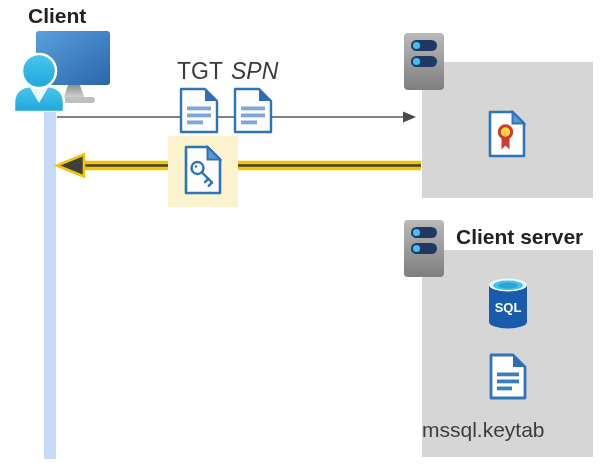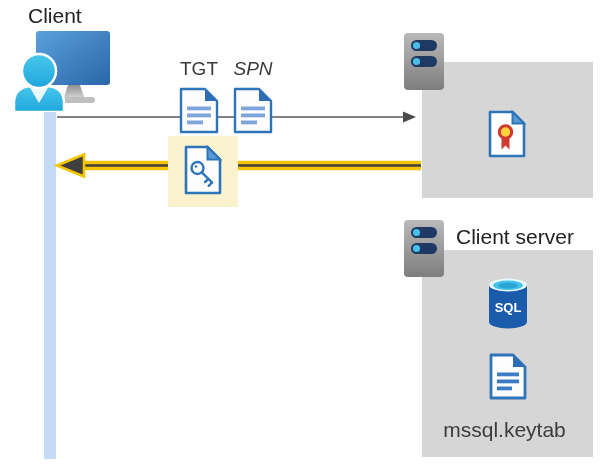--- a/index.html
+++ b/index.html
@@ -21,28 +21,28 @@
   }
   .abs{position:absolute;}
   .panel{background:var(--panel-gray);z-index:1;}
   .dc-panel{left:422px;top:62px;width:171px;height:136px;}
   .linux-panel{left:422px;top:250px;width:171px;height:207px;}
   .lifeline{left:44px;top:90px;width:12px;height:369px;background:var(--lifeline-blue);z-index:1;}
   .arrows{left:0;top:0;z-index:2;}
   .highlight{left:168px;top:136px;width:70px;height:71px;background:var(--highlight-box);z-index:3;}
   .icon{z-index:4;}
   .lbl{z-index:5;color:var(--heading-color);}
-  .heading{font-weight:normal;font-size:21px;line-height:26px;}
+  .heading{font-weight:bold;font-size:21px;line-height:26px;}
   .client-lbl{left:28px;top:3px;}
   .dc-lbl{left:456px;top:7px;white-space:pre-line;width:140px;}
   .linux-lbl{left:456px;top:224px;white-space:nowrap;}
-  .ticket-lbl{font-size:19px;color:#3A3A3A;text-align:center;width:44px;}
+  .ticket-lbl{font-size:23px;color:#3A3A3A;text-align:center;width:44px;}
   .tgt-lbl{left:177px;top:58px;}
   .spn-lbl{left:231px;top:58px;font-style:italic;}
-  .keytab-lbl{left:422px;top:418px;width:165px;text-align:center;font-size:21px;color:var(--body-text);}
+  .keytab-lbl{left:422px;top:418px;width:165px;font-size:21px;color:var(--body-text);}
   .doc-stroke{stroke:var(--doc-blue);}
   .doc-fill-line{fill:var(--doc-line-blue);}
   .sql-text{font-family:"Liberation Sans",sans-serif;font-weight:bold;font-size:13px;fill:#ffffff;}
 </style>
 </head>
 <body>
 
 <div class="canvas">
 
   <div class="abs panel dc-panel"></div>

